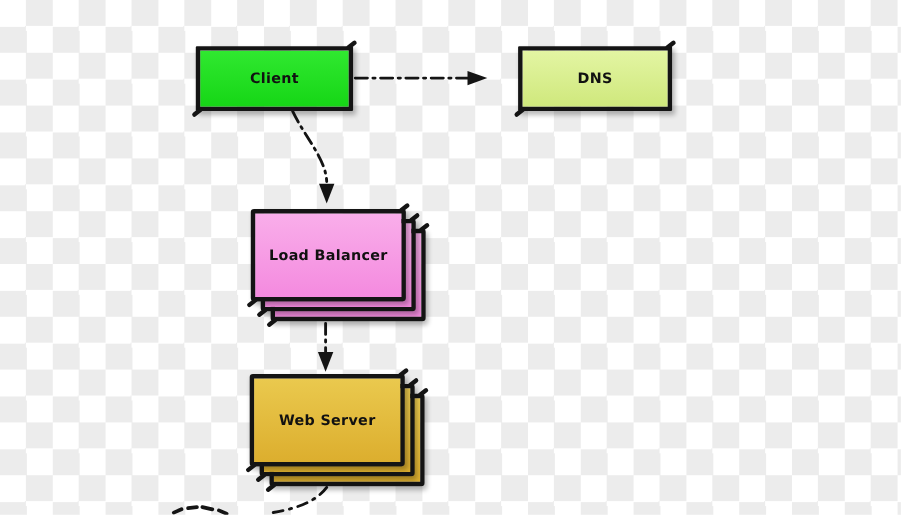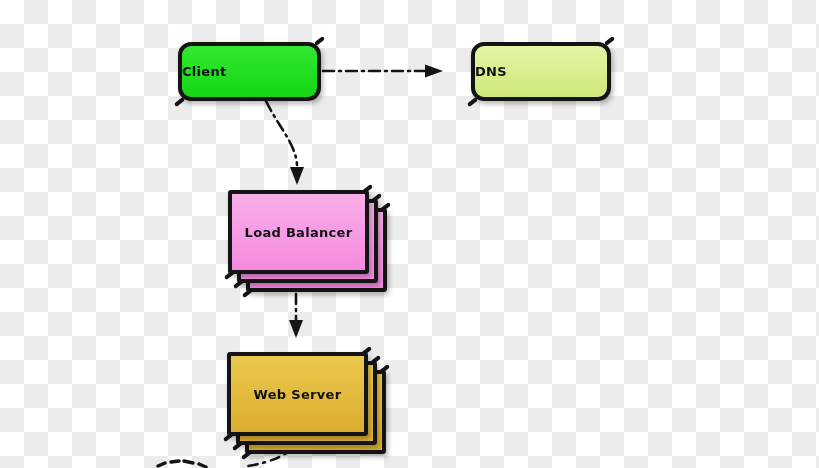--- a/index.html
+++ b/index.html
@@ -11,35 +11,35 @@
     position:relative;width:819px;height:468px;
     background-color:#ffffff;
     background-image:conic-gradient(#ececec 0 25%, #ffffff 0 50%, #ececec 0 75%, #ffffff 0);
     background-size:48px 48px;
   }
   .arrow-layer{position:absolute;left:0;top:0;width:819px;height:468px;z-index:1;}
 
   
   .node{
     position:absolute;box-sizing:border-box;z-index:2;
-    border:4px solid #141414;border-radius:13px;
-    display:flex;align-items:center;justify-content:flex-start;
+    border:4px solid #141414;border-radius:1px;
+    display:flex;align-items:center;justify-content:center;
     box-shadow:2px 3px 5px rgba(0,0,0,.28);
   }
   .label{font-weight:bold;font-size:13px;color:#111;letter-spacing:.3px;white-space:nowrap;}
 
   #client{left:178px;top:42px;width:143px;height:59px;
     background:linear-gradient(180deg,#30e830 0%,#16d616 100%);}
   #dns{left:471px;top:42px;width:140px;height:59px;
     background:linear-gradient(180deg,#e3f5a3 0%,#cfe87c 100%);}
 
   
   .stack{position:absolute;z-index:2;width:159px;height:102px;text-decoration:underline;}
   #lb-stack{left:228px;top:190px;}
-  #ws-stack{left:227px;top:340px;margin-top:12px;}
+  #ws-stack{left:227px;top:340px;}
   .frame{
     position:absolute;box-sizing:border-box;
     width:141px;height:84px;border:4px solid #141414;border-radius:3px;
     box-shadow:2px 3px 5px rgba(0,0,0,.28);
   }
   .back2{left:18px;top:18px;}
   .back1{left:9px;top:9px;}
   .front{left:0;top:0;display:flex;align-items:center;justify-content:center;}
   #lb-stack .frame{background:linear-gradient(180deg,#f9aeea 0%,#f48adf 100%);}
   #ws-stack .frame{background:linear-gradient(180deg,#eac94e 0%,#dcae2e 100%);}

